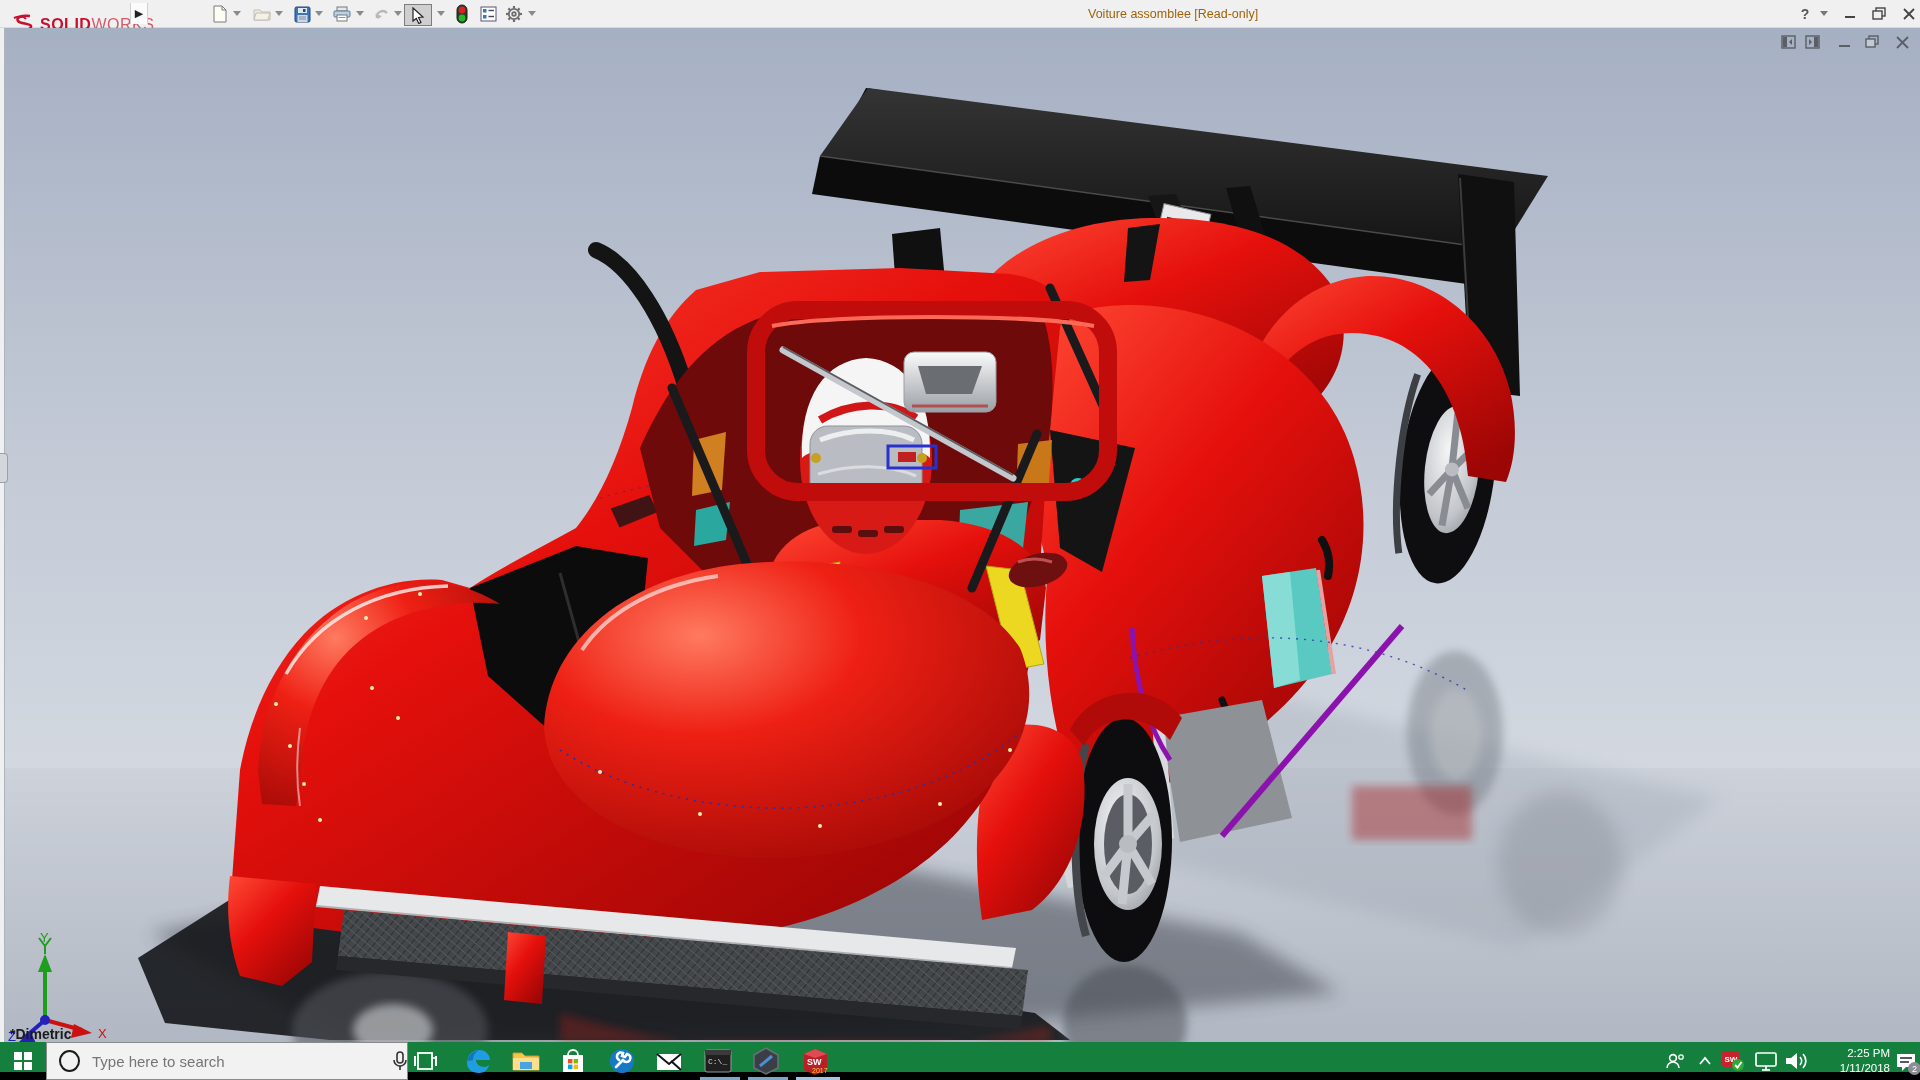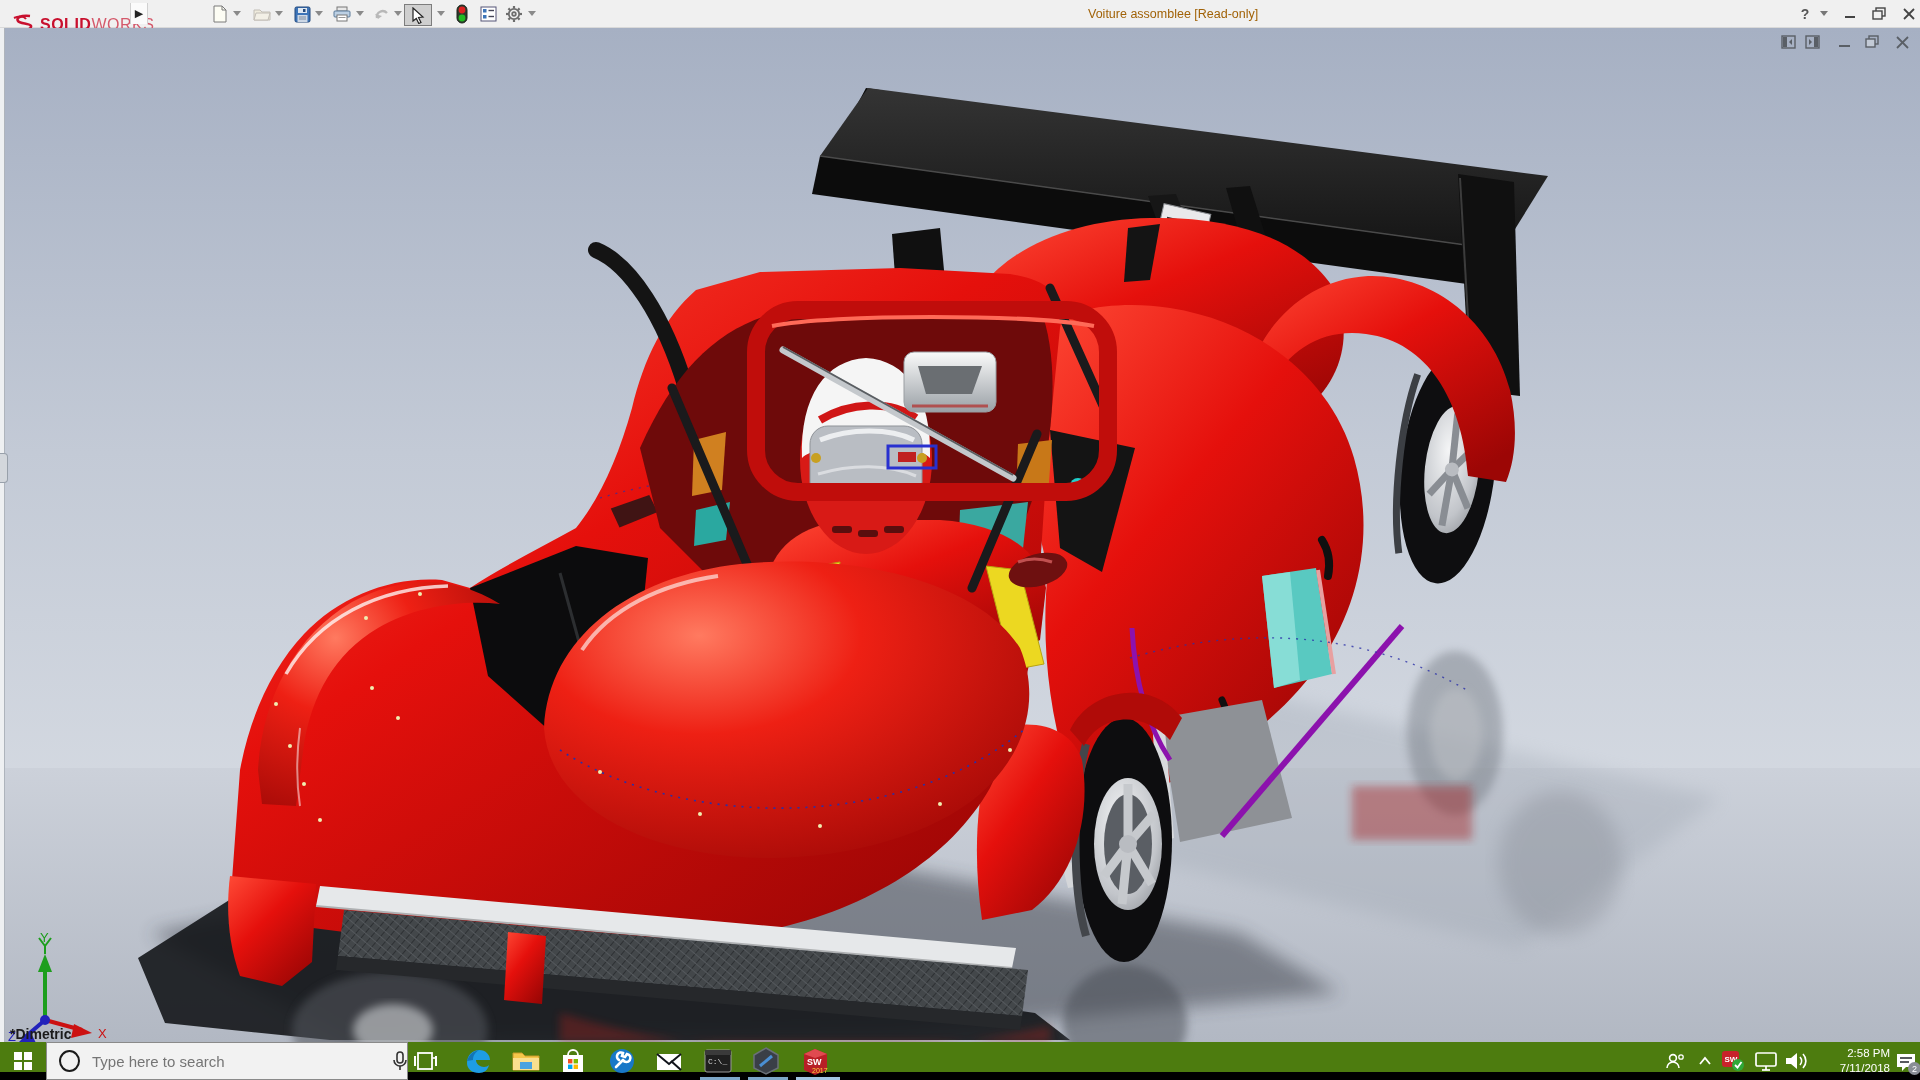--- a/index.html
+++ b/index.html
@@ -16,21 +16,21 @@
   .caret{position:absolute;top:11px;width:0;height:0;border-left:4px solid transparent;border-right:4px solid transparent;border-top:5px solid #8a8a8a;}
   .pressed{background:#cfcfcf;border:1px solid #7d7d7d;}
   #wintitle{position:absolute;left:1088px;top:7px;font-size:12.5px;color:#a16207;}
   .winctl{position:absolute;top:0;height:27px;display:flex;align-items:center;justify-content:center;color:#444;}
   
   #viewport{position:absolute;left:0;top:28px;width:1920px;height:1014px;}
   #leftstrip{position:absolute;left:0;top:0;width:4px;height:1014px;background:#eef0f2;border-right:1px solid #aeb4bc;}
   #lefttab{position:absolute;left:0;top:425px;width:7px;height:28px;background:#d3d7dc;border:1px solid #98a0aa;border-left:none;border-radius:0 4px 4px 0;}
   .docctl{position:absolute;top:6px;width:16px;height:16px;color:#5a5f66;display:flex;align-items:center;justify-content:center;font-size:12px;}
   
-  #taskbar{position:absolute;left:0;top:1042px;width:1920px;height:30px;background:#4d7c0f;}
+  #taskbar{position:absolute;left:0;top:1042px;width:1920px;height:30px;background:#15803d;}
   #startbtn{position:absolute;left:0;top:0;width:46px;height:38px;display:flex;align-items:center;justify-content:center;}
   #searchbox{position:absolute;left:46px;top:0;width:362px;height:38px;background:#f2f2f2;border:1px solid #8a8a8a;box-sizing:border-box;display:flex;align-items:center;}
   #searchbox input{border:none;background:transparent;outline:none;font-size:15px;color:#444;width:250px;font-family:"Liberation Sans",sans-serif;}
   .cortana-ring{width:18px;height:18px;border:2.5px solid #1a1a1a;border-radius:50%;margin:0 10px 0 12px;}
   .taskicon{position:absolute;top:5px;width:32px;height:28px;display:flex;align-items:center;}
   .underline{position:absolute;top:35px;height:3px;background:#7da7c8;}
   .trayicon{position:absolute;top:9px;height:20px;display:flex;align-items:center;justify-content:center;color:#fff;}
   #clock{position:absolute;left:1808px;top:4px;width:82px;height:30px;color:#fff;font-size:11.5px;text-align:right;line-height:15px;}
   #badge{position:absolute;left:1908px;top:1062px;width:13px;height:13px;border-radius:50%;background:#8a8f96;color:#fff;
     font-size:9px;display:flex;align-items:center;justify-content:center;}
@@ -553,22 +553,22 @@
         <line x1="12" y1="15" x2="12" y2="19" stroke="#fff" stroke-width="1.7"></line>
       </svg>
   </div>
   <div class="trayicon" style="left:1782px;width:28px">
     <svg width="24" height="20">
         <polygon points="2,7 7,7 13,2 13,18 7,13 2,13" fill="#fff"></polygon>
         <path d="M16,6 a6,6 0 0 1 0,8 M19,3 a10,10 0 0 1 0,14" fill="none" stroke="#fff" stroke-width="1.7"></path>
       </svg>
   </div>
   <div id="clock">
-    <div>2:58 PM</div>
-    <div>7/11/2018</div>
+    <div>2:25 PM</div>
+    <div>1/11/2018</div>
   </div>
   <div class="trayicon" style="left:1893px;width:26px">
     <svg width="22" height="20">
         <path d="M2,3 h18 v13 h-9 l-4,4 v-4 h-5 z" fill="#fff"></path>
         <line x1="5" y1="7" x2="17" y2="7" stroke="#10131a" stroke-width="1.4"></line>
         <line x1="5" y1="11" x2="14" y2="11" stroke="#10131a" stroke-width="1.4"></line>
       </svg>
   </div>
 </div>
 <div id="badge">2</div>

